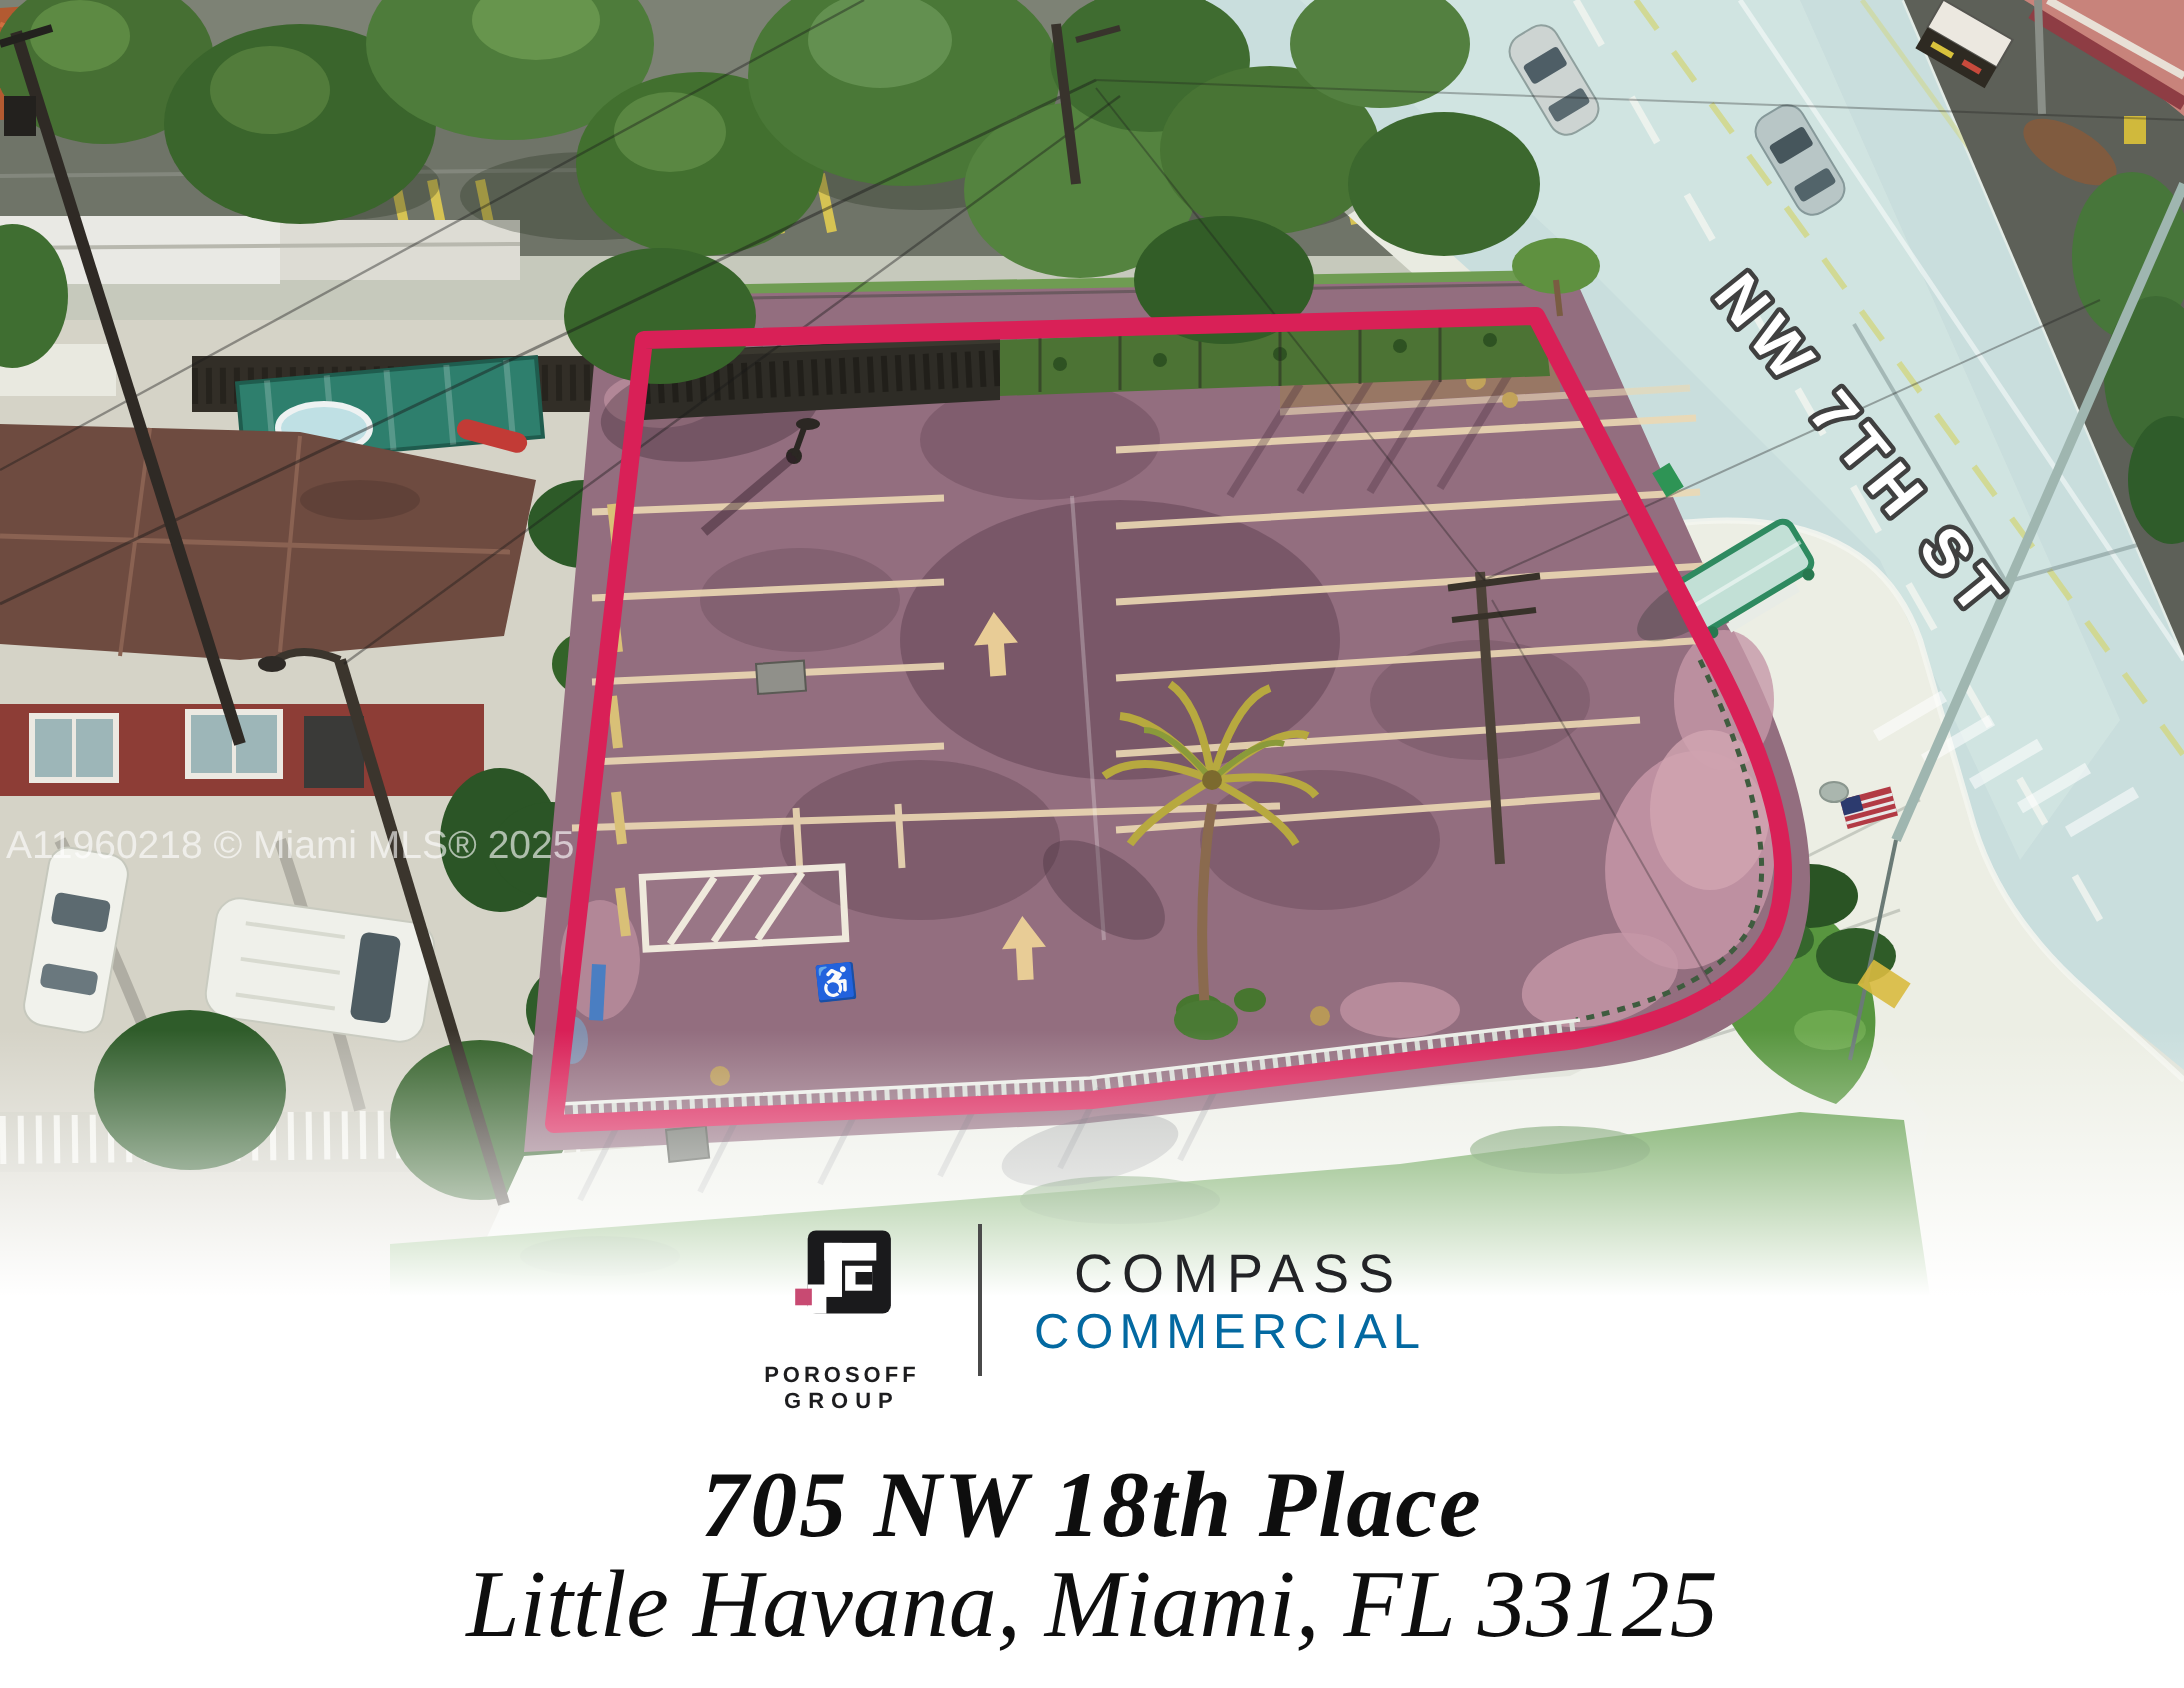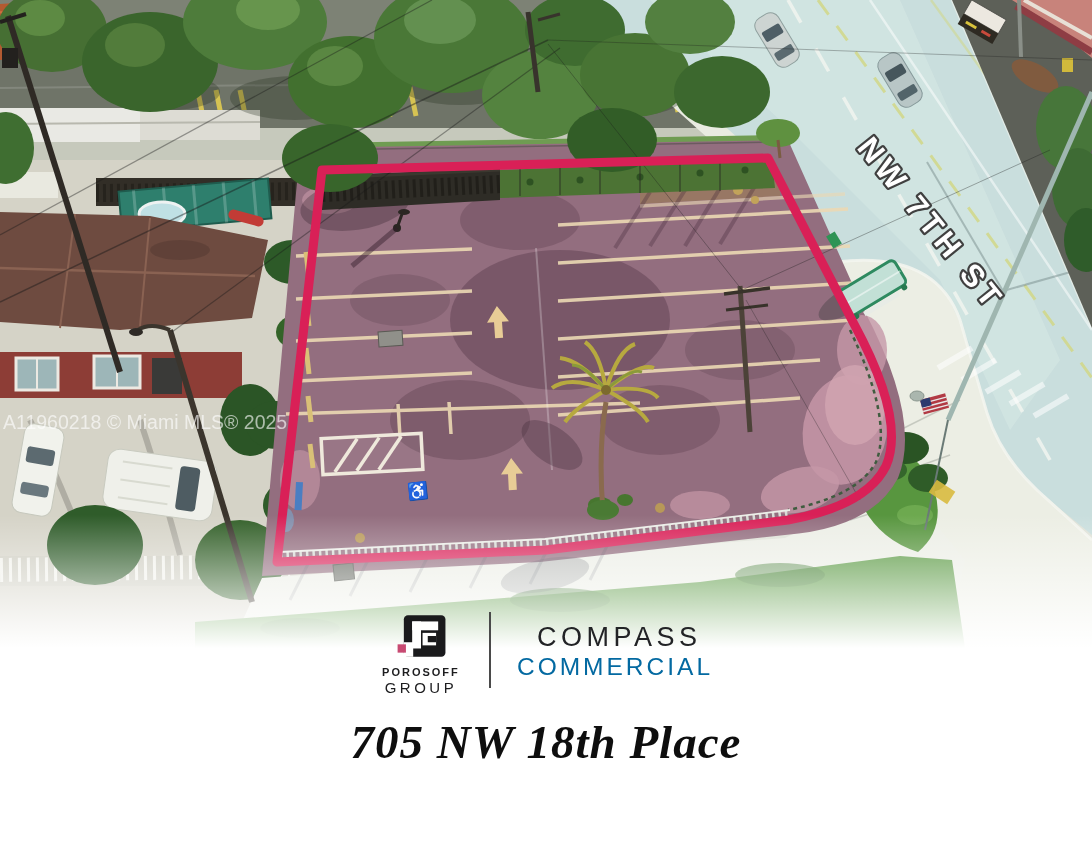--- a/index.html
+++ b/index.html
@@ -4,22 +4,22 @@
 <style>
   html,body { margin:0; padding:0; background:#ffffff; }
   .page { position:relative; width:1092px; height:844px; background:#ffffff; overflow:hidden;
           font-family:"Liberation Sans", sans-serif; }
   .photo { position:absolute; top:0; left:0; width:1092px; height:648px; }
   .photo svg { display:block; }
 
   .branding { position:absolute; top:610px; left:0; width:1092px; text-align:center; }
   .brand-row { display:flex; justify-content:center; align-items:flex-start; gap:26px; }
   .porosoff { width:84px; display:flex; flex-direction:column; align-items:center; }
-  .por-name { margin-top:4px; font-size:11px; font-weight:700; letter-spacing:2px; color:#1d1d1f; }
-  .por-group { margin-top:1px; font-size:15px; font-weight:400; letter-spacing:3.5px; color:#1d1d1f; }
+  .por-name { margin-top:20px; font-size:11px; font-weight:700; letter-spacing:2px; color:#1d1d1f; }
+  .por-group { margin-top:1px; font-size:11px; font-weight:700; letter-spacing:3.5px; color:#1d1d1f; }
   .logo-divider { width:2px; height:76px; background:#4a4a4a; margin-top:2px; }
   .compass { text-align:left; padding-top:13px; }
   .compass-line1 { font-size:27px; font-weight:500; letter-spacing:4.5px; color:#222326; line-height:1.1;margin-left:20px; }
   .compass-line2 { font-size:24.5px; font-weight:400; letter-spacing:3px; color:#0369a1; line-height:1.15; }
   .address { margin-top:22px; font-family:"Liberation Serif", serif; color:#0e0e0e; }
   .addr1 { font-style:italic; font-weight:700; font-size:47px; line-height:1.05; letter-spacing:1px; }
   .addr2 { font-style:italic; font-weight:400; font-size:48px; line-height:1.05; }
 </style>
 </head>
 <body>
@@ -448,16 +448,17 @@
         <div class="por-group">GROUP</div>
       </div>
       <div class="logo-divider"></div>
       <div class="compass">
         <div class="compass-line1">COMPASS</div>
         <div class="compass-line2">COMMERCIAL</div>
       </div>
     </div>
     <div class="address">
       <div class="addr1">705 NW 18th Place</div>
+      <div class="addr2">Little Havana, Miami, FL 33125</div>
     </div>
   </div>
 
 </div>
 
 </body></html>

